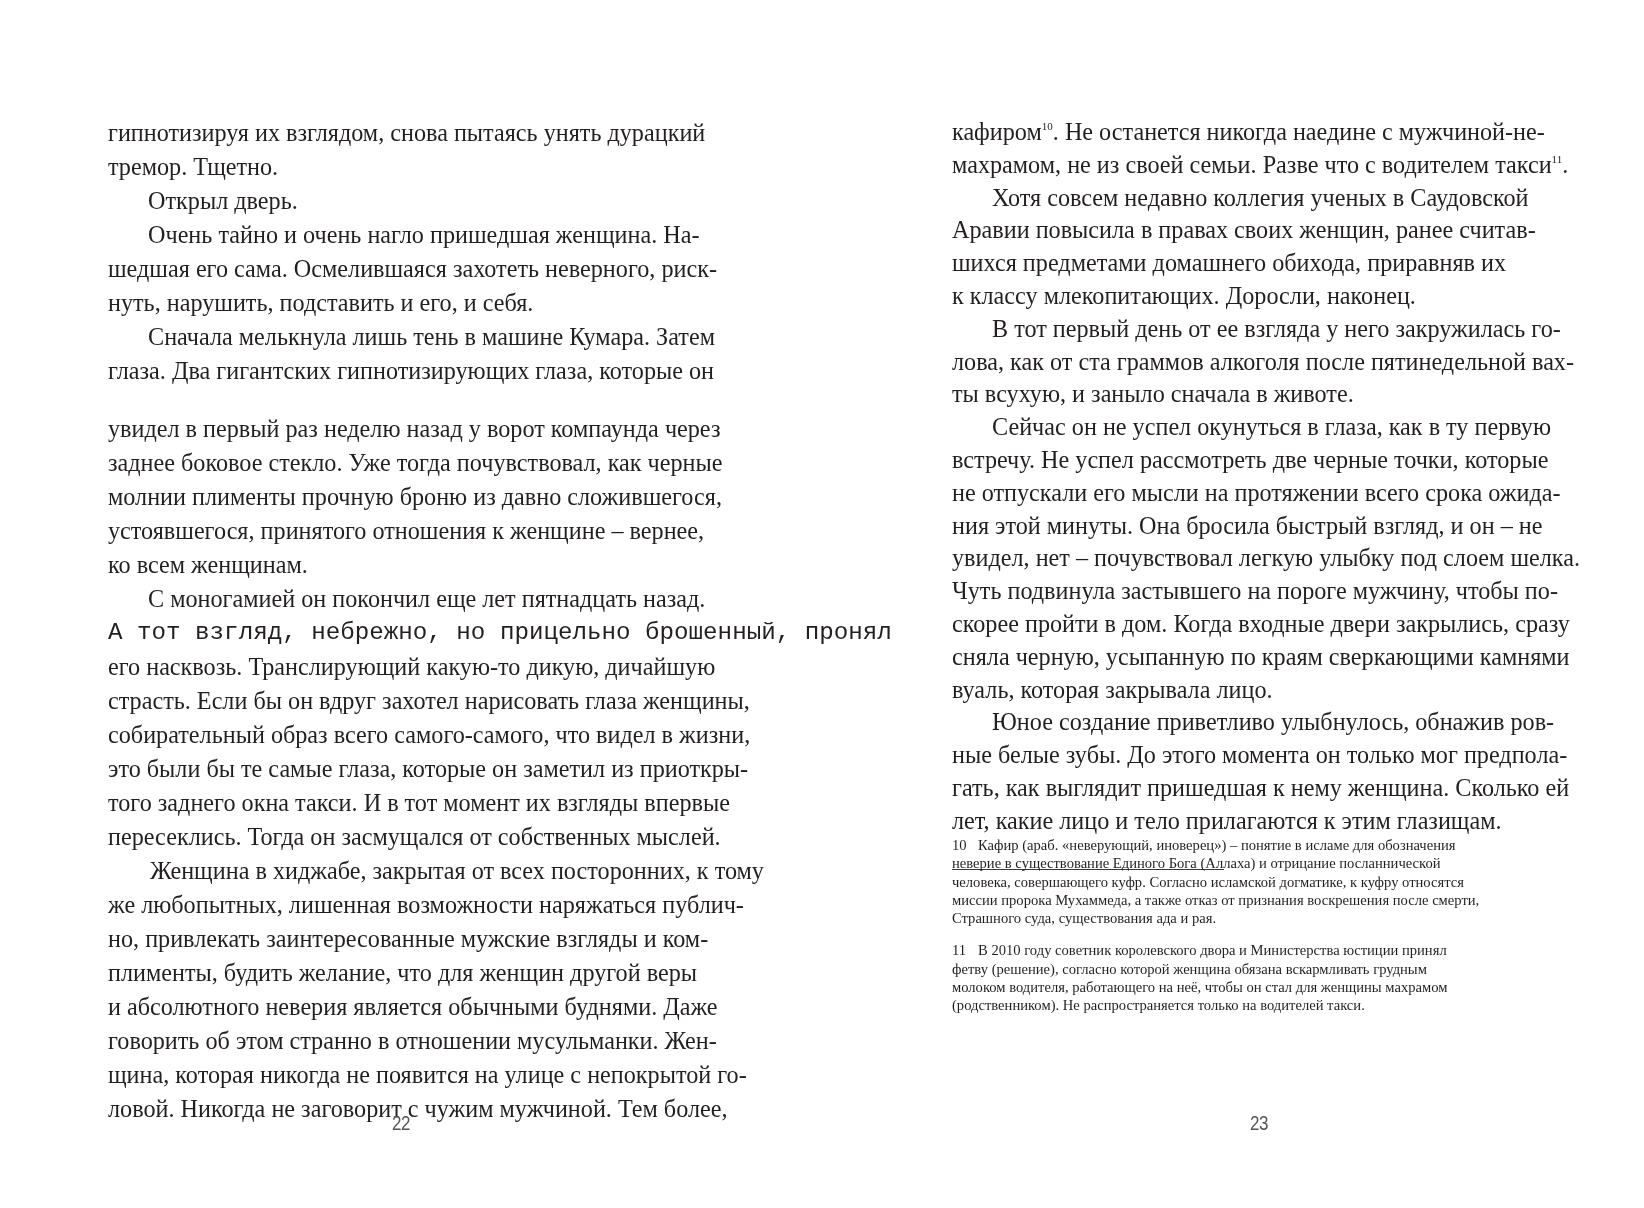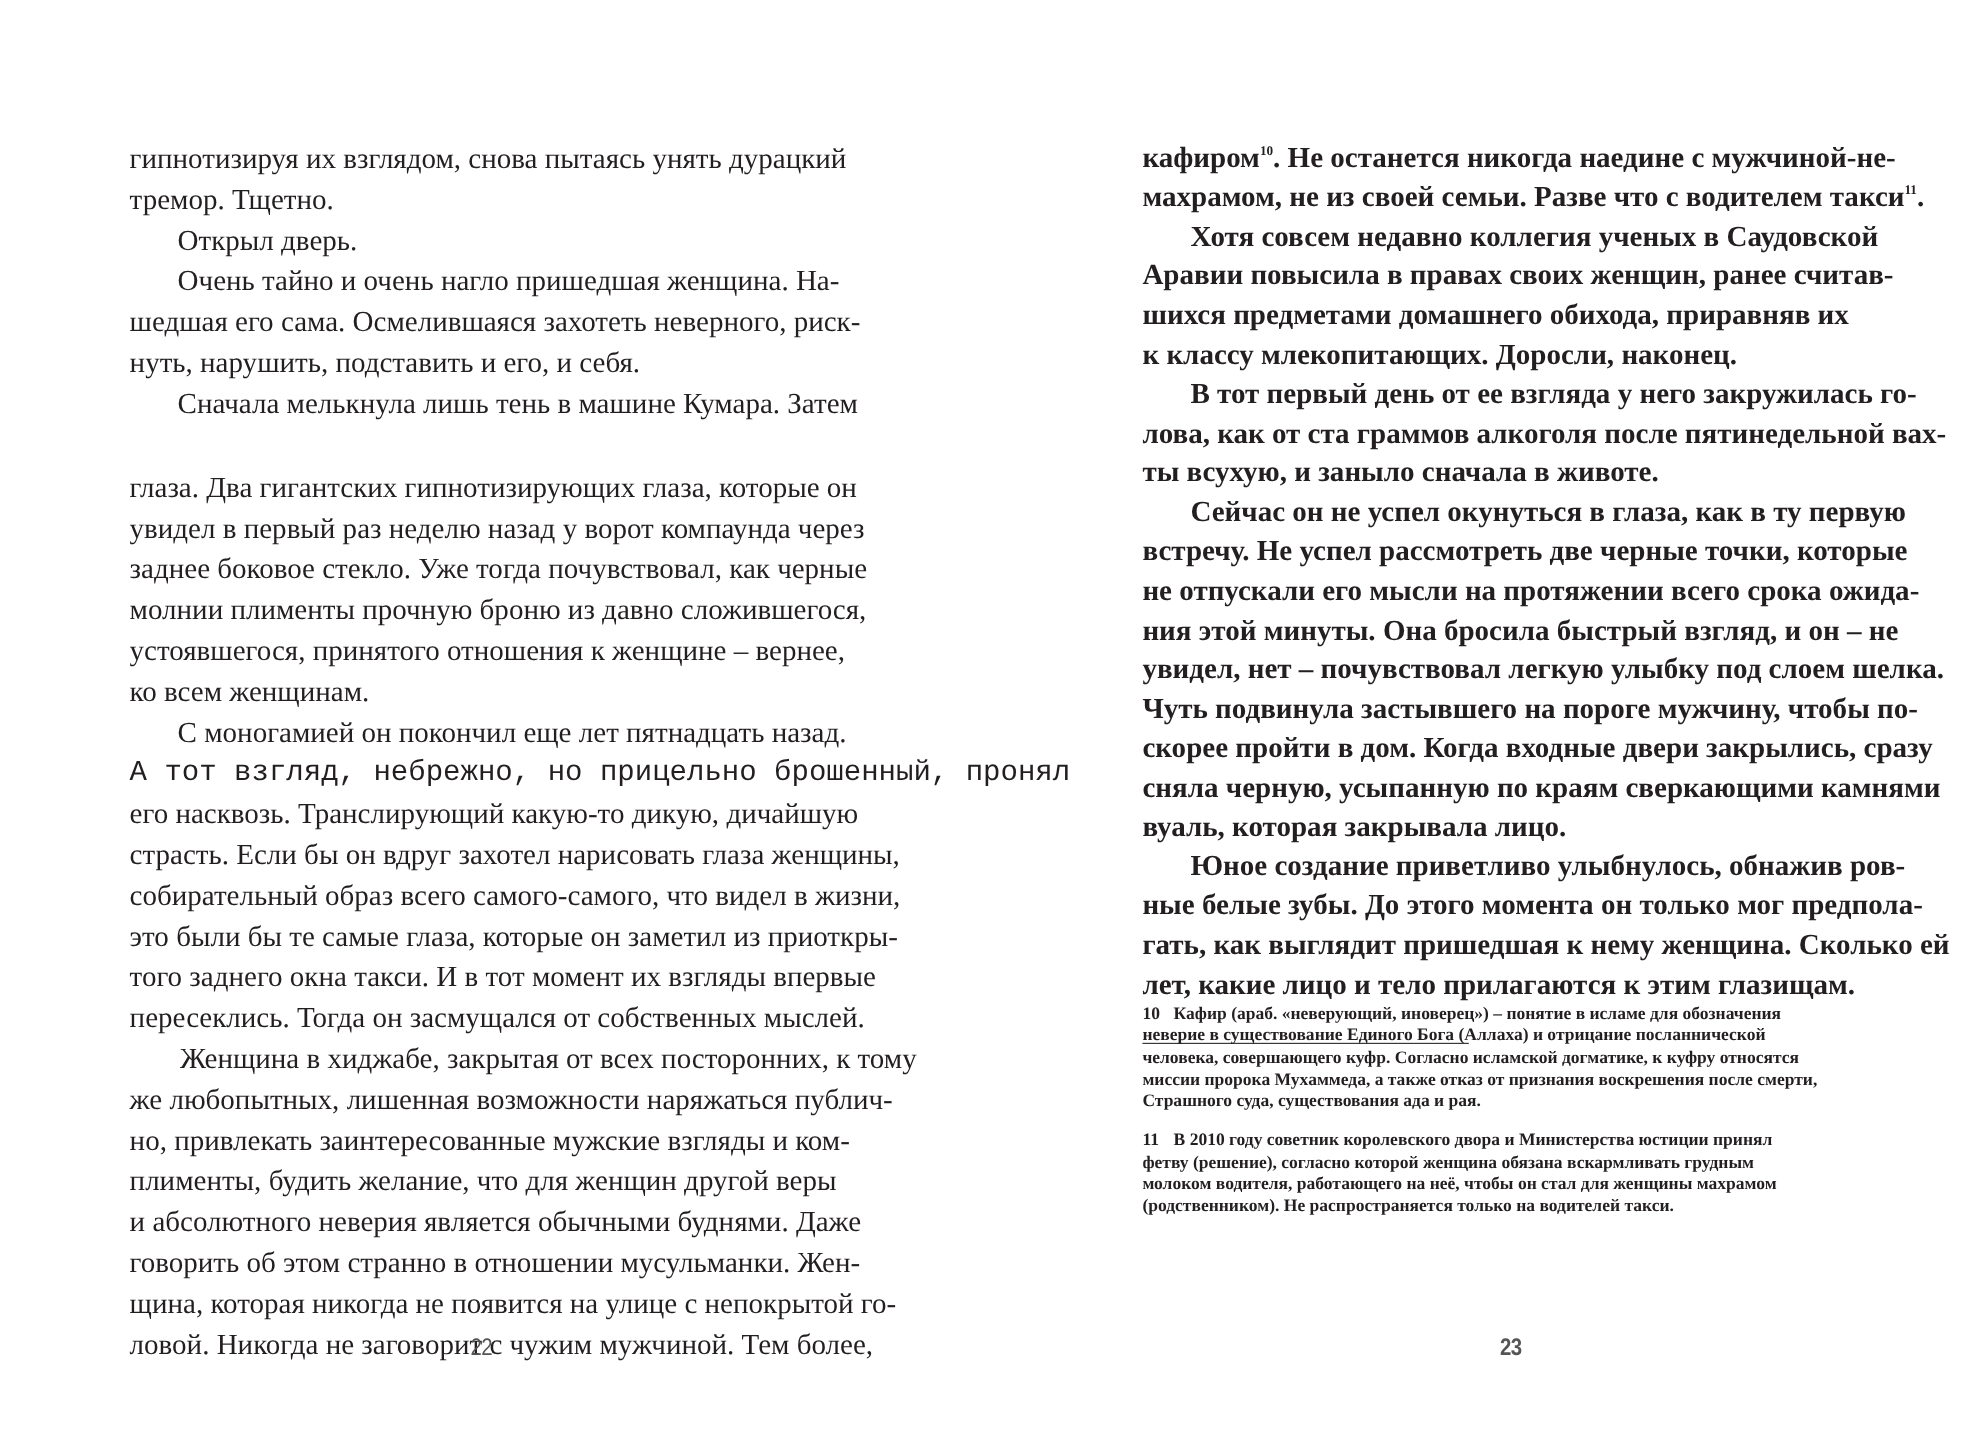--- a/index.html
+++ b/index.html
@@ -14,21 +14,21 @@
     overflow: hidden;
     font-family: "Liberation Serif", "DejaVu Serif", serif;
     color: #231f20;
   }
   .page {
     position: absolute;
     top: 0;
     height: 1208px;
   }
   #page-left { left: 0; width: 822px; }
-  #page-right { left: 822px; width: 822px; font-weight: bold; }
+  #page-right { left: 822px; width: 822px; }
 
   .column {
     position: absolute;
     top: 116px;
     width: 583px;
   }
   #page-left .column { left: 108px; }
   #page-right .column { left: 130px; }
 
   .line {
@@ -101,22 +101,22 @@
 
 <div class="page" id="page-left">
   <div class="column" id="left-column">
       <div class="line" style="white-space: nowrap; word-spacing: 0px; text-align-last: left; text-align: left;"><span>гипнотизируя их взглядом, снова пытаясь унять дурацкий</span></div>
       <div class="line last"><span>тремор. Тщетно.</span></div>
       <div class="line indent last"><span>Открыл дверь.</span></div>
       <div class="line indent" style="white-space: nowrap; word-spacing: 0px; text-align-last: left; text-align: left;"><span>Очень тайно и очень нагло пришедшая женщина. На-</span></div>
       <div class="line" style="white-space: nowrap; word-spacing: 0px; text-align-last: left; text-align: left;"><span>шедшая его сама. Осмелившаяся захотеть неверного, риск-</span></div>
       <div class="line last"><span>нуть, нарушить, подставить и его, и себя.</span></div>
       <div class="line indent" style="white-space: nowrap; word-spacing: 0px; text-align-last: left; text-align: left;"><span>Сначала мелькнула лишь тень в машине Кумара. Затем</span></div>
-      <div class="line" style="white-space: nowrap; word-spacing: 0px; text-align-last: left; text-align: left; margin-top: 36px;"><span>глаза. Два гигантских гипнотизирующих глаза, которые он</span></div>
-      <div class="line" style="white-space: nowrap; word-spacing: 0px; text-align-last: left; text-align: right;"><span>увидел в первый раз неделю назад у ворот компаунда через</span></div>
+      <div class="line" style="white-space: nowrap; word-spacing: 0px; text-align-last: left; text-align: left;"><span>глаза. Два гигантских гипнотизирующих глаза, которые он</span></div>
+      <div class="line" style="white-space: nowrap; word-spacing: 0px; text-align-last: left; text-align: right; margin-top: 24px;"><span>увидел в первый раз неделю назад у ворот компаунда через</span></div>
       <div class="line" style="white-space: nowrap; word-spacing: 0px; text-align-last: left; text-align: left;"><span>заднее боковое стекло. Уже тогда почувствовал, как черные</span></div>
       <div class="line" style="white-space: nowrap; word-spacing: 0px; text-align-last: left; text-align: left;"><span>молнии плименты прочную броню из давно сложившегося,</span></div>
       <div class="line" style="white-space: nowrap; word-spacing: 0px; text-align-last: left; text-align: left;"><span>устоявшегося, принятого отношения к женщине – вернее,</span></div>
       <div class="line last"><span>ко всем женщинам.</span></div>
       <div class="line indent" style="white-space: nowrap; word-spacing: 0px; text-align-last: left; text-align: left;"><span>С моногамией он покончил еще лет пятнадцать назад.</span></div>
       <div class="line" style="white-space: nowrap; word-spacing: 0px; text-align-last: left; text-align: center; font-family: Liberation Mono, monospace;"><span>А тот взгляд, небрежно, но прицельно брошенный, пронял</span></div>
       <div class="line" style="white-space: nowrap; word-spacing: 0px; text-align-last: left; text-align: left;"><span>его насквозь. Транслирующий какую-то дикую, дичайшую</span></div>
       <div class="line" style="white-space: nowrap; word-spacing: 0px; text-align-last: left; text-align: left;"><span>страсть. Если бы он вдруг захотел нарисовать глаза женщины,</span></div>
       <div class="line" style="white-space: nowrap; word-spacing: 0px; text-align-last: left; text-align: left;"><span>собирательный образ всего самого-самого, что видел в жизни,</span></div>
       <div class="line" style="white-space: nowrap; word-spacing: 0px; text-align-last: left; text-align: right;"><span>это были бы те самые глаза, которые он заметил из приоткры-</span></div>

